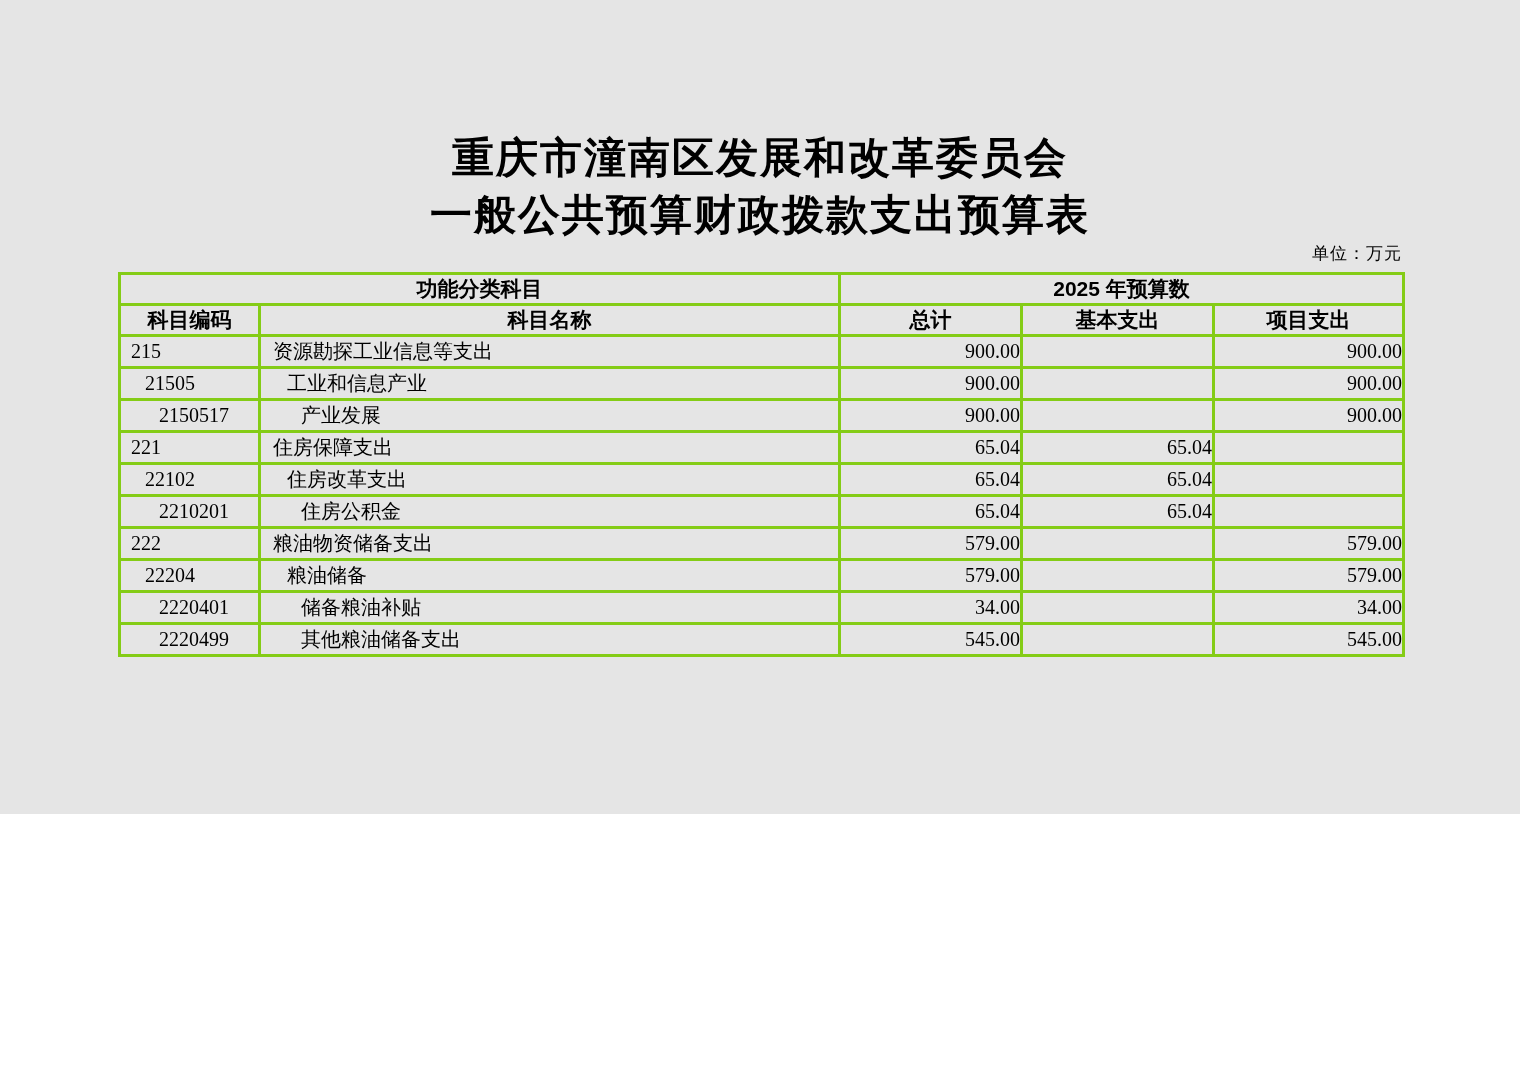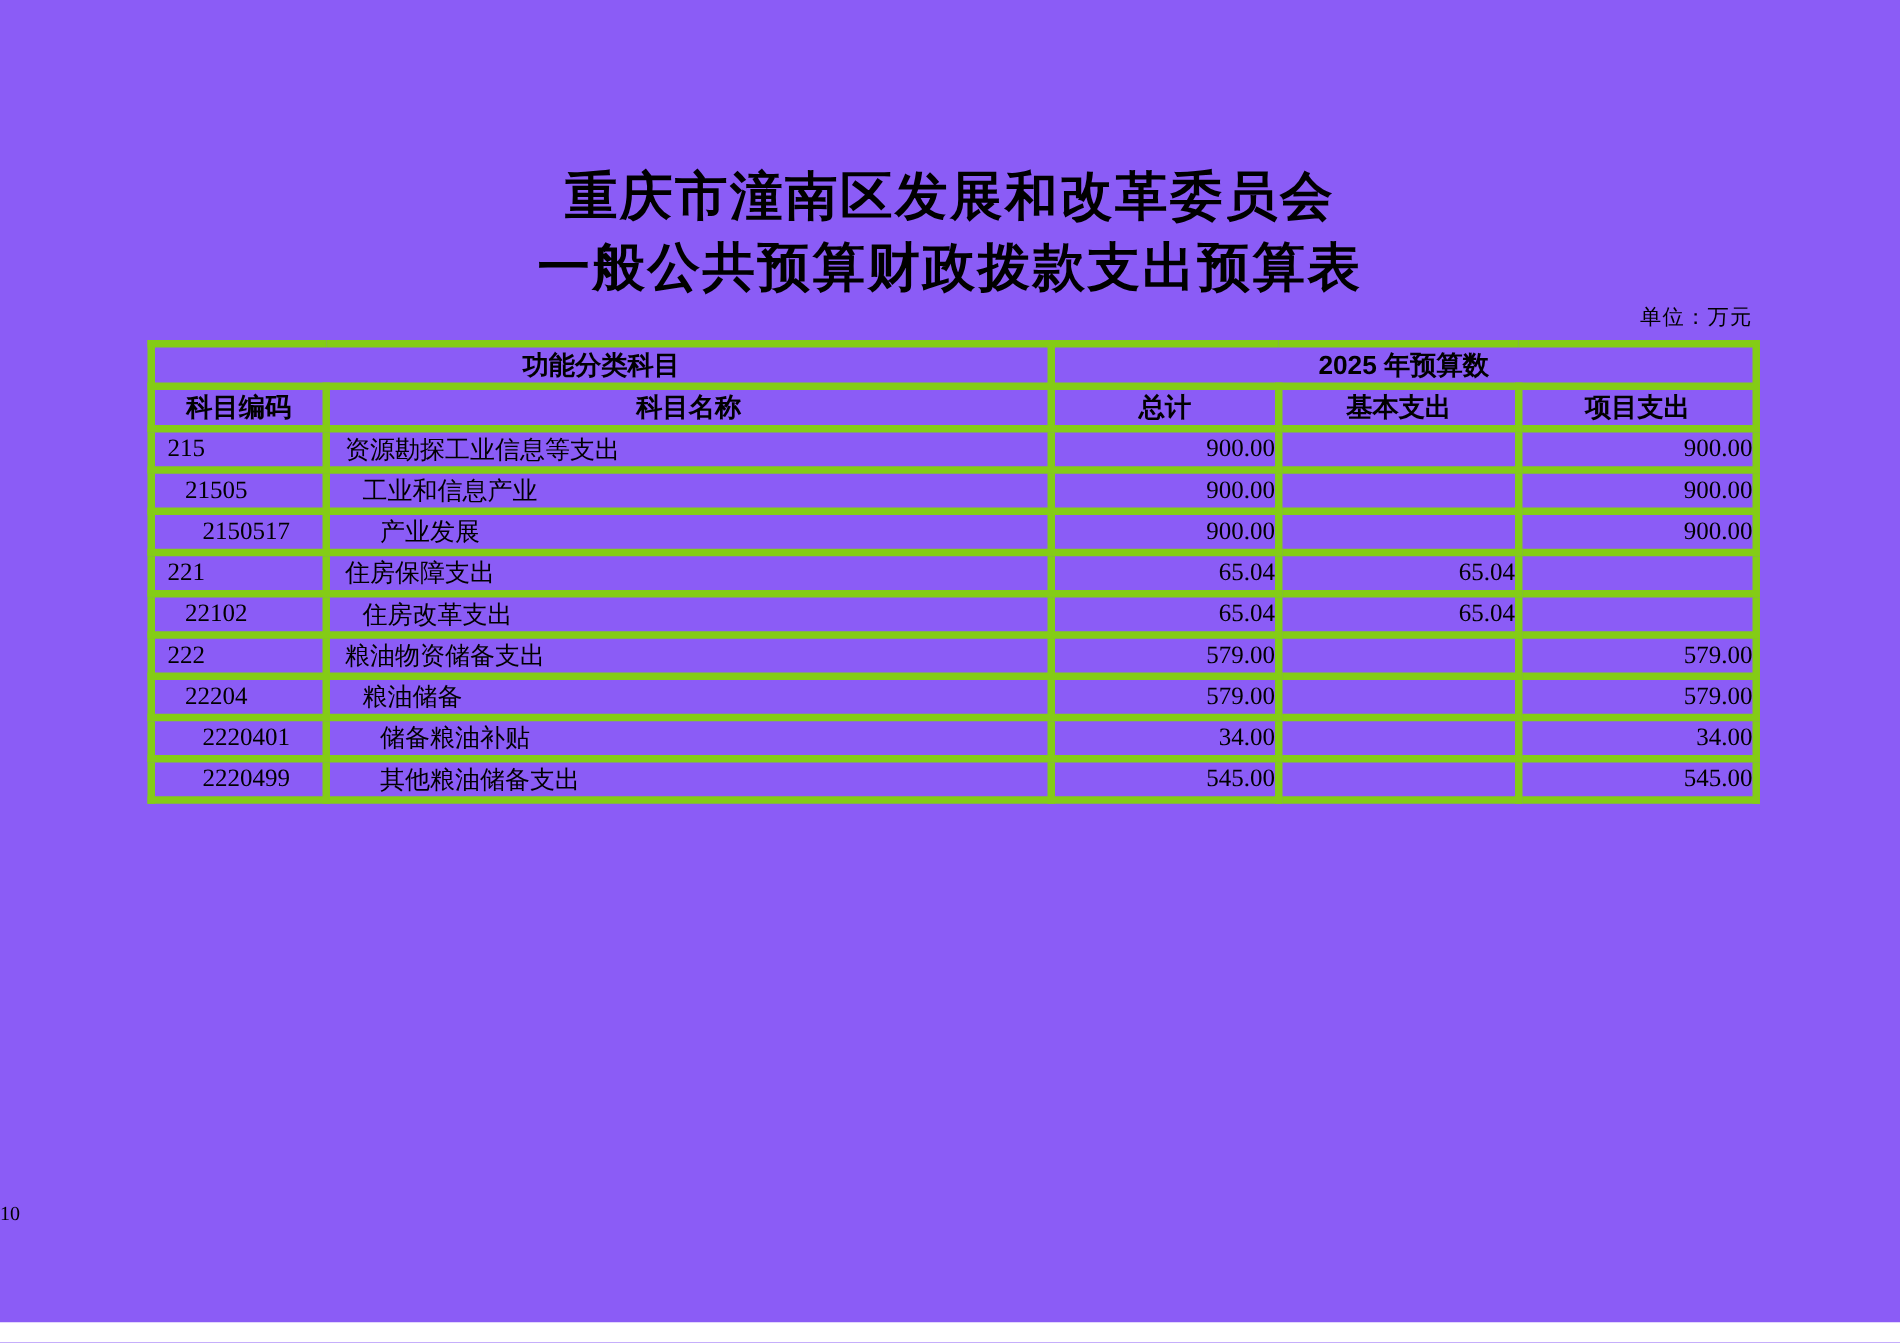--- a/index.html
+++ b/index.html
@@ -1,21 +1,21 @@
 <!DOCTYPE html>
 <html><head>
 <meta charset="utf-8">
 <style>
   * { box-sizing: border-box; margin: 0; padding: 0; }
   html, body { background: #ffffff; }
   .page {
     position: relative;
     width: 1520px;
-    height: 1058px;
-    background: #8b5cf6;
+    height: 814px;
+    background: #e5e5e5;
     color: #000000;
     font-family: "Liberation Serif", "DejaVu Serif", serif;
     overflow: hidden;
   }
   .title-block {
     position: absolute;
     top: 130px;
     left: 0;
     width: 100%;
     text-align: center;
@@ -35,21 +35,21 @@
   }
   table.budget-table {
     position: absolute;
     top: 272px;
     left: 118px;
     width: 1284px;
     border-collapse: collapse;
     table-layout: fixed;
   }
   .budget-table th, .budget-table td {
-    border: 6px solid #84cc16;
+    border: 3px solid #84cc16;
     padding: 0;
     vertical-align: middle;
     overflow: hidden;
     white-space: nowrap;
   }
   .budget-table th {
     font-family: "Liberation Sans", "DejaVu Sans", sans-serif;
     font-weight: bold;
     font-size: 21px;
     text-align: center;
@@ -139,20 +139,27 @@
         <td class="cell-num">65.04</td>
         <td class="cell-num"></td>
       </tr>
       <tr class="lv2">
         <td class="cell-code">22102</td>
         <td class="cell-name">住房改革支出</td>
         <td class="cell-num">65.04</td>
         <td class="cell-num">65.04</td>
         <td class="cell-num"></td>
       </tr>
+      <tr class="lv3">
+        <td class="cell-code">2210201</td>
+        <td class="cell-name">住房公积金</td>
+        <td class="cell-num">65.04</td>
+        <td class="cell-num">65.04</td>
+        <td class="cell-num"></td>
+      </tr>
       <tr class="lv1">
         <td class="cell-code">222</td>
         <td class="cell-name">粮油物资储备支出</td>
         <td class="cell-num">579.00</td>
         <td class="cell-num"></td>
         <td class="cell-num">579.00</td>
       </tr>
       <tr class="lv2">
         <td class="cell-code">22204</td>
         <td class="cell-name">粮油储备</td>

